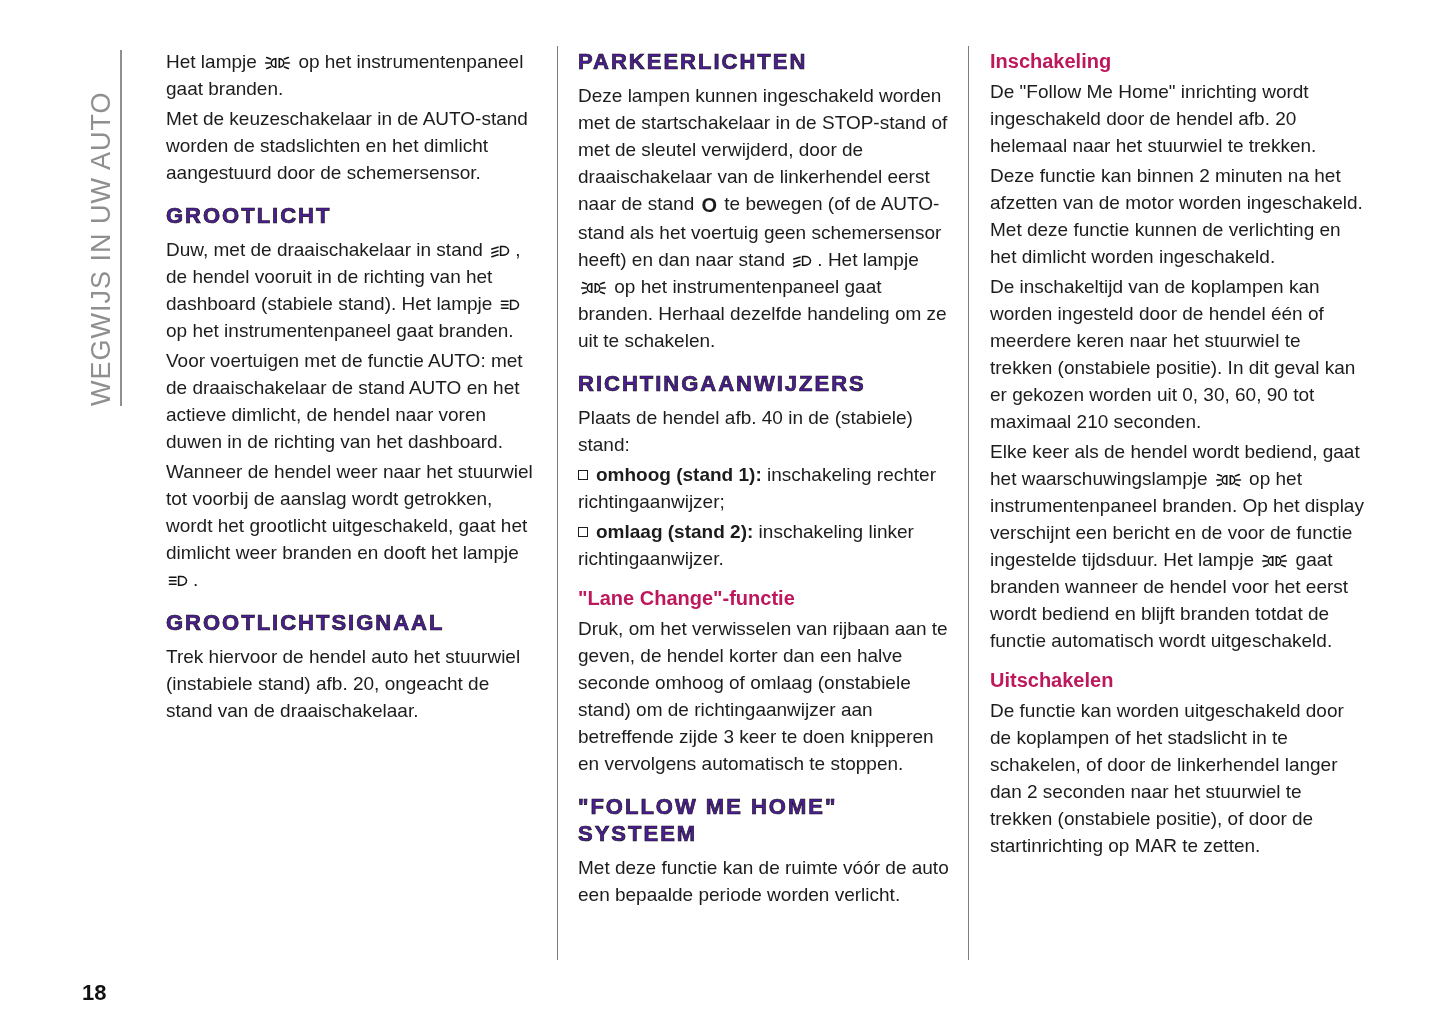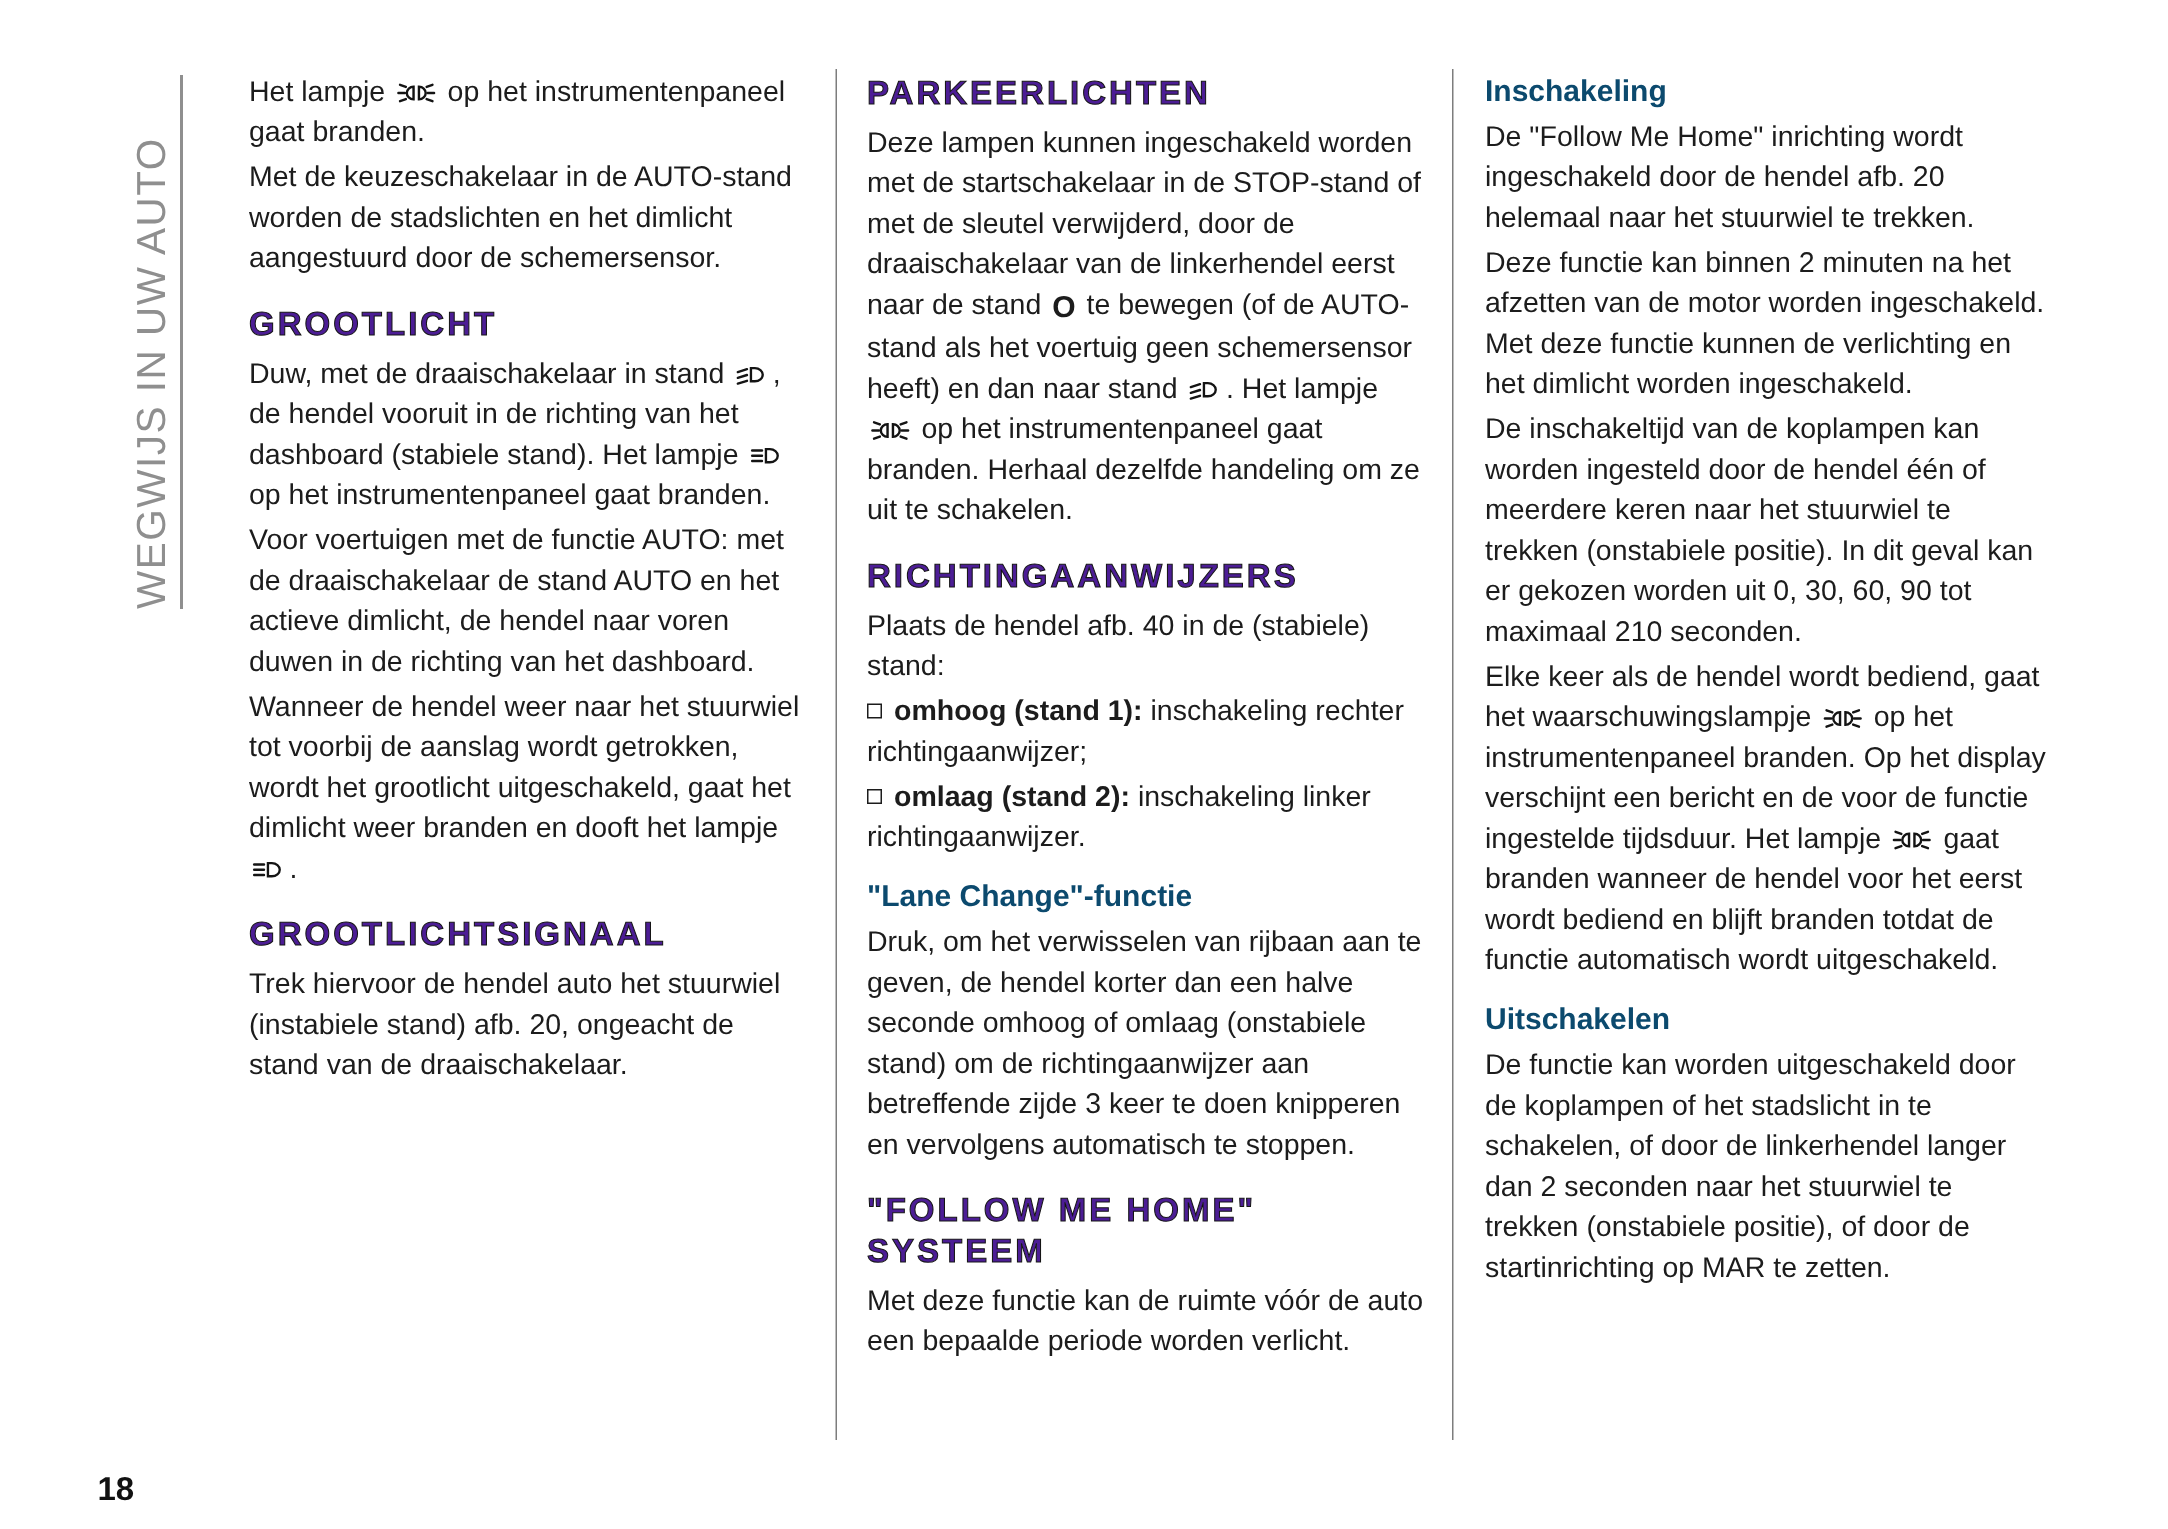--- a/index.html
+++ b/index.html
@@ -50,42 +50,42 @@
     letter-spacing:2px;
     line-height:27px;
     margin:16px 0 7px 0;
     -webkit-text-stroke:0.7px #141414;
     color:#4c1d95;
   }
   .sub{
     font-size:20px;
     font-weight:700;
     margin:13px 0 3px 0;
-    color:#0c4a6e;
+    color:#be185d;
   }
   .col .h:first-child, .col .sub:first-child{margin-top:0;}
   .bullet{margin:1px 0 2px 0;}
   .sq{
     display:inline-block;
     width:8px;height:8px;
     border:1.6px solid #1c1c1c;
     margin-right:8px;
     vertical-align:1px;
   }
   .bullet b{font-weight:700;}
   .inline-icon{
     display:inline-block;
     vertical-align:-2px;
     margin:0 2px;
   }
   .inline-icon svg{display:block;}
   .osym{font-weight:700;font-size:20px;}
   .page-number{
     position:absolute;
-    left:65px;top:980px;
+    left:82px;top:980px;
     font-size:22px;
     font-weight:700;
     color:#111;
   }
 </style>
 </head>
 <body>
 
 <div class="page">
 

